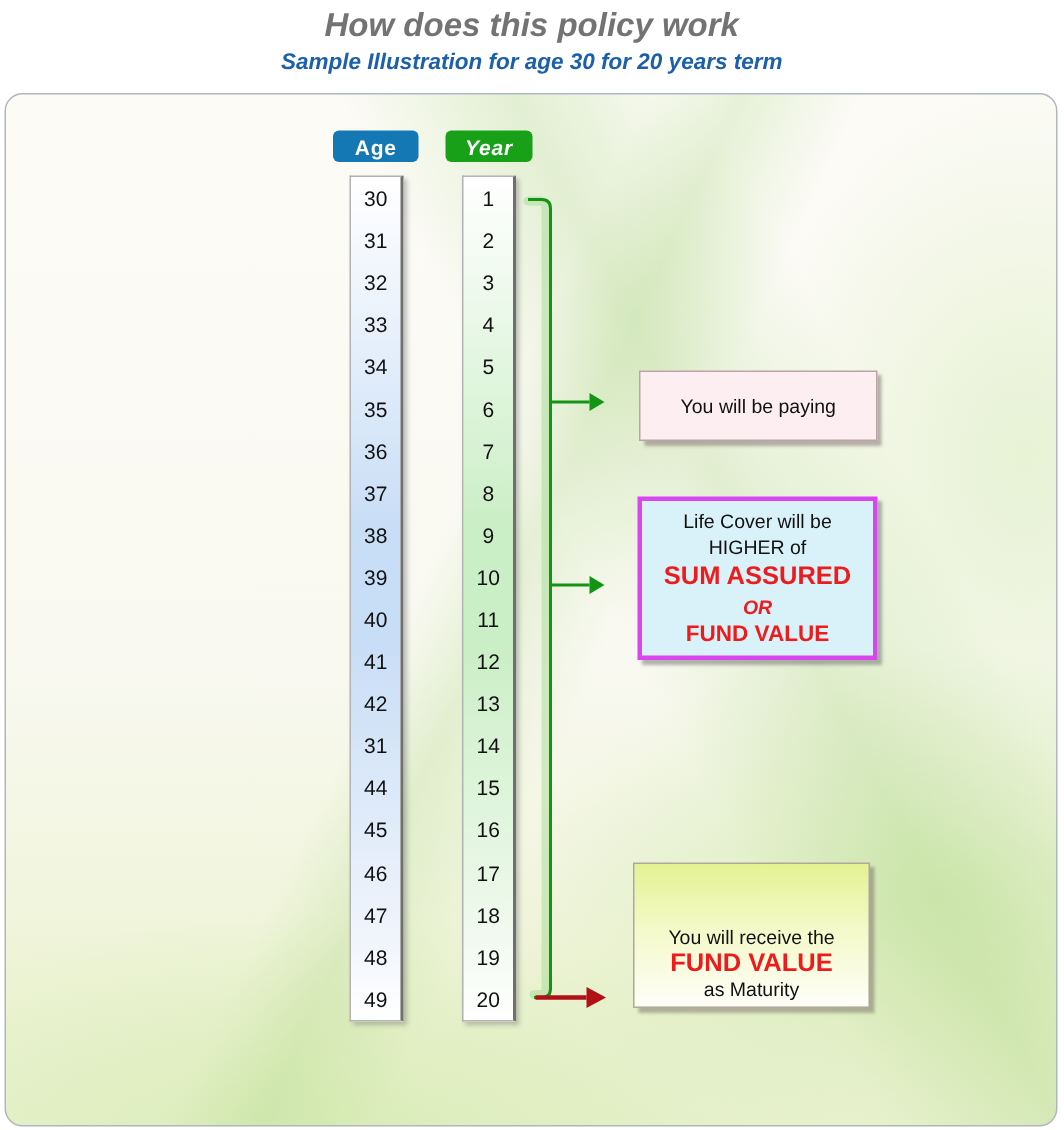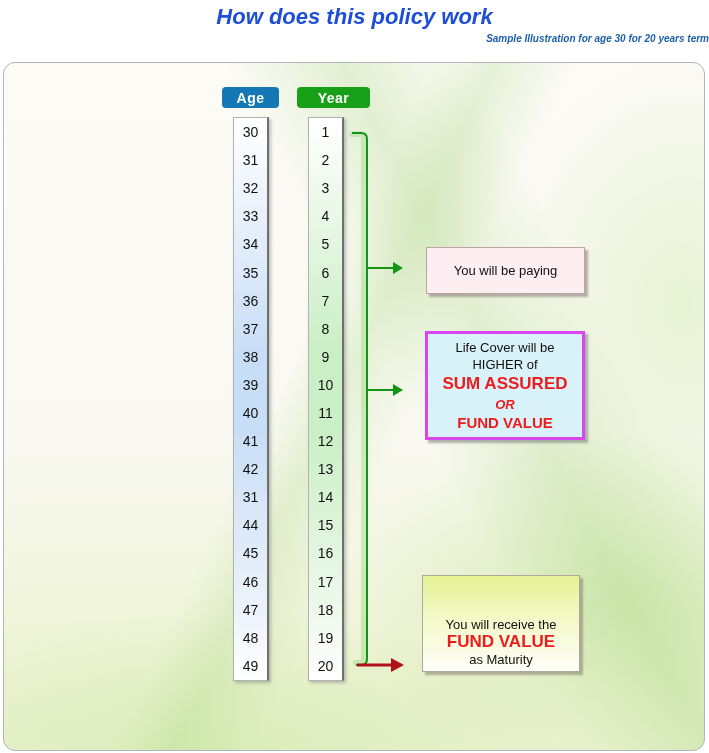--- a/index.html
+++ b/index.html
@@ -3,44 +3,44 @@
 <meta charset="utf-8">
 <style>
   html,body{margin:0;padding:0;}
   body{
     width:709px;height:753px;position:relative;overflow:hidden;
     background:#ffffff;
     font-family:"Liberation Sans", sans-serif;
   }
   .title{
     position:absolute;top:4px;left:0;width:709px;text-align:center;
-    font-size:22px;font-weight:bold;font-style:italic;color:#1d4ed8;
+    font-size:22px;font-weight:bold;font-style:italic;color:#737373;
   }
   .subtitle{
-    position:absolute;top:33px;left:0;width:709px;text-align:right;
-    font-size:10px;font-weight:bold;font-style:italic;color:#1c60a9;
+    position:absolute;top:33px;left:0;width:709px;text-align:center;
+    font-size:15px;font-weight:bold;font-style:italic;color:#1c60a9;
   }
   .panel{
     position:absolute;left:3px;top:62px;width:700px;height:687px;
     border:1px solid #aeb6be;border-radius:12px;
     background:
       linear-gradient(115deg, rgba(255,255,255,0) 42%, rgba(173,214,134,0.28) 48%, rgba(255,255,255,0) 56%),
       linear-gradient(62deg, rgba(255,255,255,0) 55%, rgba(168,212,128,0.30) 66%, rgba(255,255,255,0) 78%),
       radial-gradient(ellipse 420px 260px at 88% 78%, rgba(185,223,144,0.45), rgba(255,255,255,0) 65%),
       radial-gradient(ellipse 300px 420px at 97% 35%, rgba(196,228,156,0.35), rgba(255,255,255,0) 60%),
       radial-gradient(ellipse 500px 200px at 30% 100%, rgba(205,232,166,0.55), rgba(255,255,255,0) 70%),
       linear-gradient(180deg,#fcfbf6 0%,#f9f9f1 55%,#edf3d4 88%,#e9f2cf 100%);
   }
   .chip{
     position:absolute;height:21px;border-radius:4px;
     color:#ffffff;font-size:14px;font-weight:bold;
     display:flex;align-items:center;justify-content:center;letter-spacing:0.5px;
   }
   .chip-age{left:222px;top:87px;width:57px;}
-  .chip-year{left:297px;top:87px;width:73px;}
+  .chip-year{left:297px;top:87px;width:58px;font-style:italic;}
   .col{
     position:absolute;top:117px;width:33px;height:562px;
     border:1px solid #b3b3b3;border-right:2px solid #6f6f6f;
     box-shadow:2px 2px 3px rgba(120,120,120,0.45);
     display:flex;flex-direction:column;
   }
   .col-age{
     left:233px;
     background:linear-gradient(180deg,#ffffff 0%,#f2f7fd 10%,#c8ddf6 42%,#c8ddf6 55%,#edf3fb 88%,#ffffff 100%);
   }

